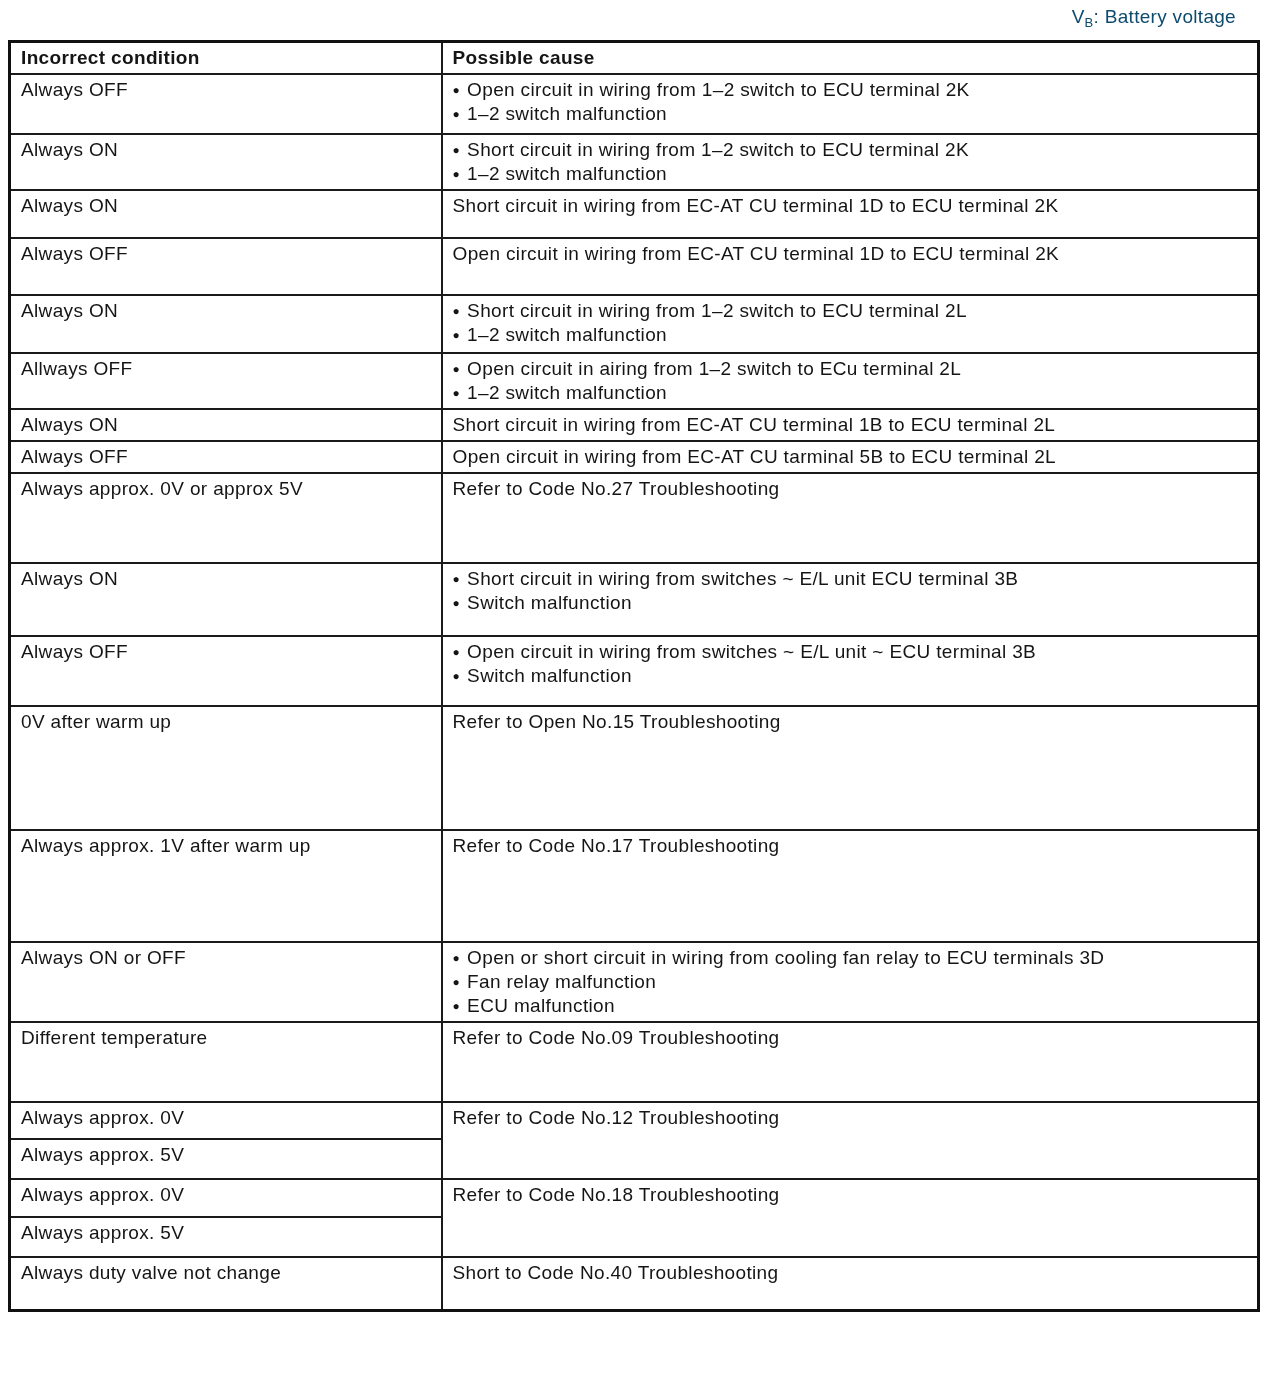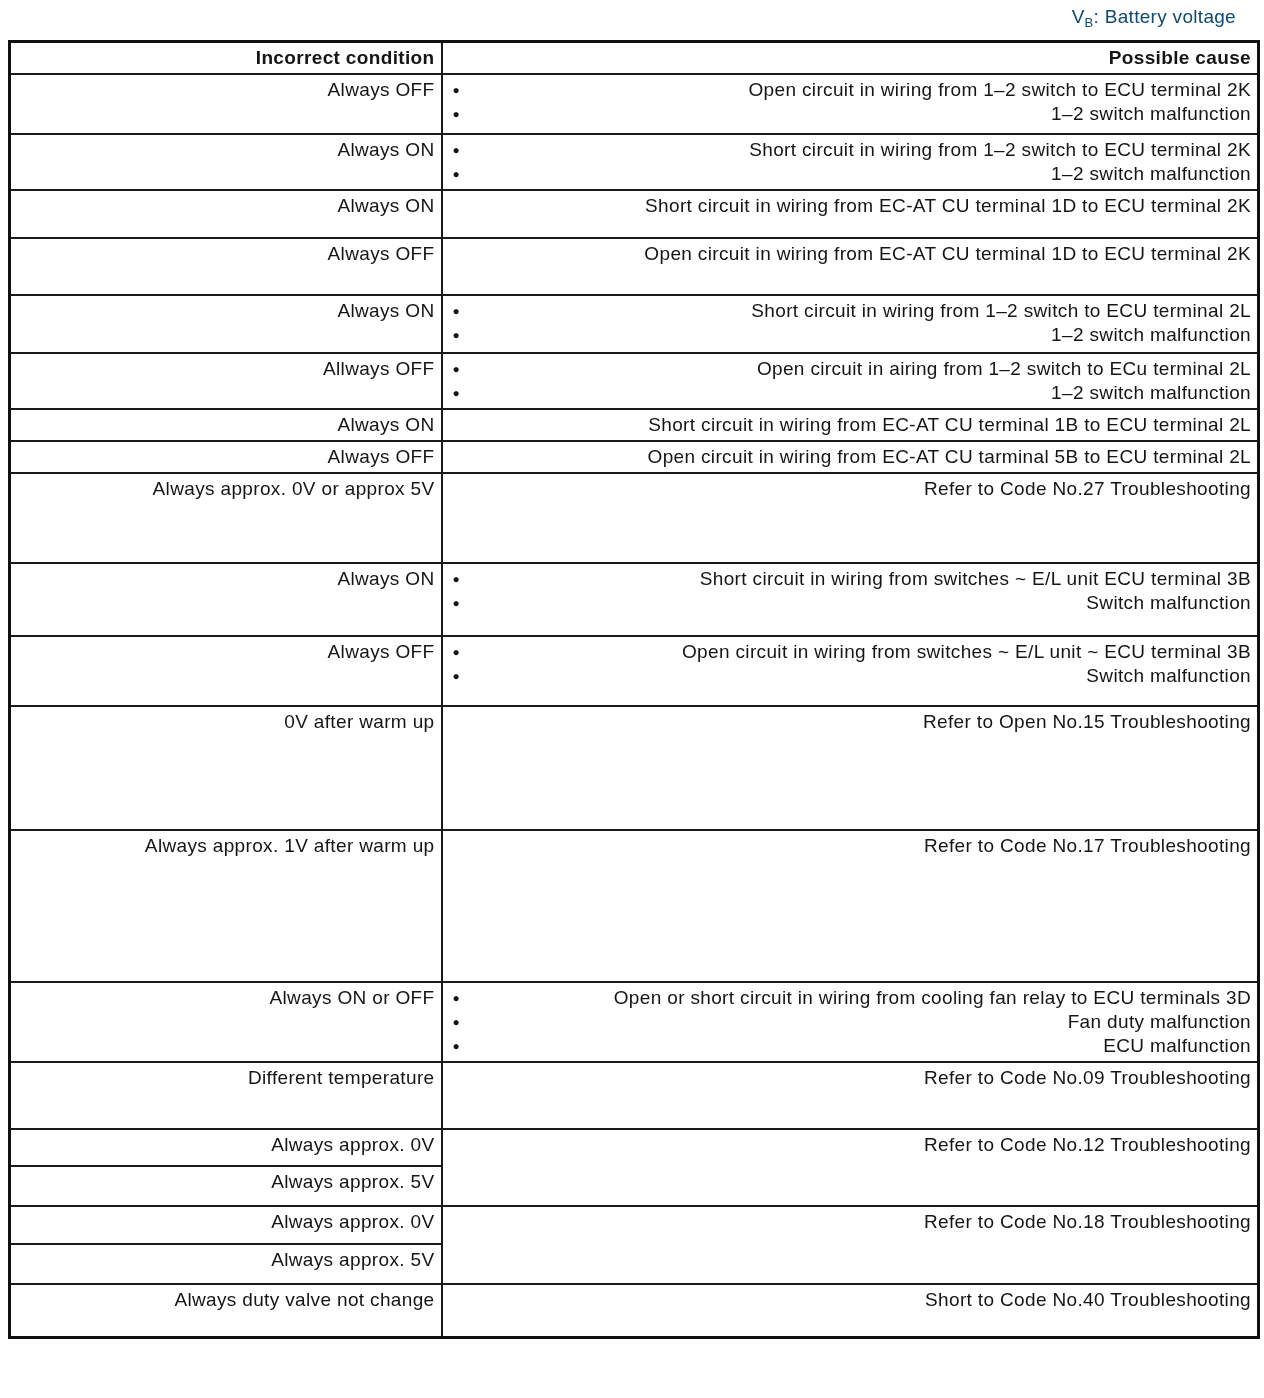--- a/index.html
+++ b/index.html
@@ -22,21 +22,21 @@
     border-collapse:collapse;
     table-layout:fixed;
   }
   table.troubleshooting td, table.troubleshooting th{
     border:2px solid #1a1a1a;
     vertical-align:top;
     padding:3px 6px 3px 10px;
     font-size:19px;
     letter-spacing:0.35px;
     line-height:24px;
-    text-align:right;
+    text-align:left;
     overflow:hidden;
   }
   table.troubleshooting{border:3px solid #111;}
   th.hdr{
     font-weight:bold;
     text-align:center;
     font-size:20px;
     padding:2px 0 3px 0;
     border-bottom:3px solid #111;
     letter-spacing:0.2px;
@@ -204,48 +204,48 @@
 
   <tr style="height:124px;">
     <td>0V after warm up</td>
     <td class="cause">
       <div class="cause-line">
             <span class="txt">Refer to Open No.15 Troubleshooting</span>
           </div>
     </td>
   </tr>
 
-  <tr style="height:152px;">
+  <tr style="height:112px;">
     <td>Always approx. 1V after warm up</td>
     <td class="cause">
       <div class="cause-line">
             <span class="txt">Refer to Code No.17 Troubleshooting</span>
           </div>
     </td>
   </tr>
 
   <tr style="height:74px;">
     <td>Always ON or OFF</td>
     <td class="cause">
       <div class="cause-line">
             <span class="bullet">●</span>
             <span class="txt">Open or short circuit in wiring from cooling fan relay to ECU terminals 3D</span>
           </div>
       <div class="cause-line">
             <span class="bullet">●</span>
-            <span class="txt">Fan duty malfunction</span>
+            <span class="txt">Fan relay malfunction</span>
           </div>
       <div class="cause-line">
             <span class="bullet">●</span>
             <span class="txt">ECU malfunction</span>
           </div>
     </td>
   </tr>
 
-  <tr style="height:67px;">
+  <tr style="height:80px;">
     <td>Different temperature</td>
     <td class="cause">
       <div class="cause-line">
             <span class="txt">Refer to Code No.09 Troubleshooting</span>
           </div>
     </td>
   </tr>
 
   <tr style="height:37px;">
     <td>Always approx. 0V</td>

